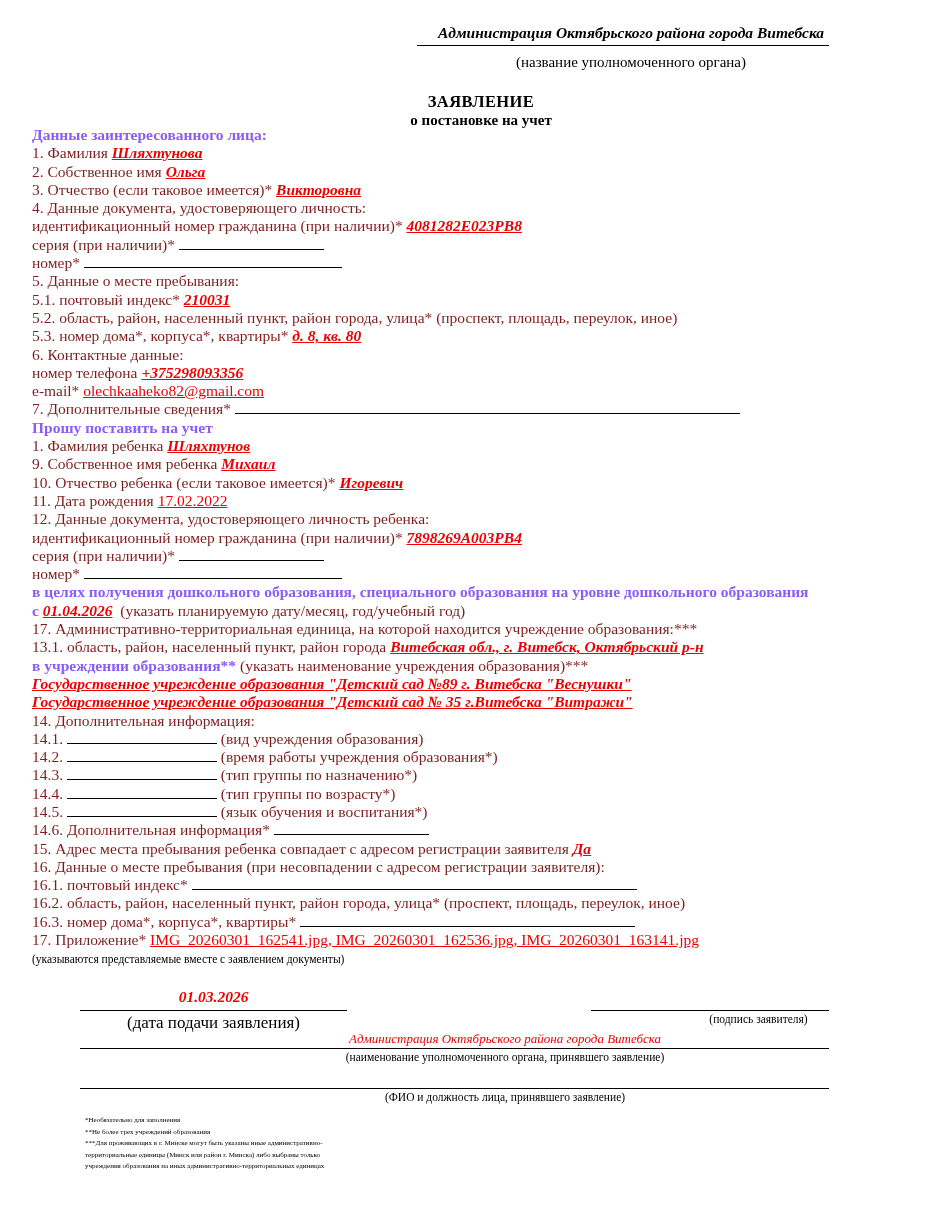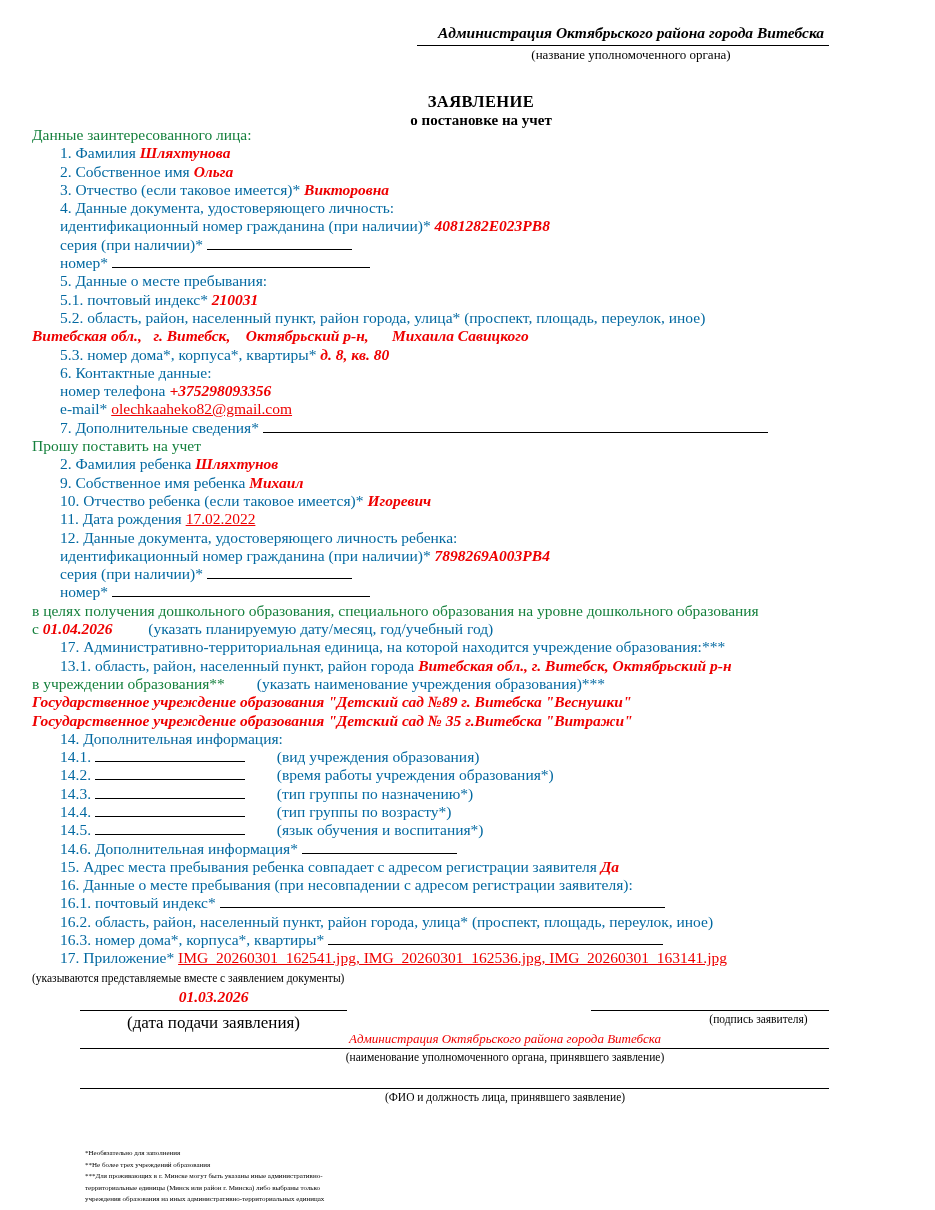--- a/index.html
+++ b/index.html
@@ -1,48 +1,48 @@
 <!DOCTYPE html>
 <html style="--red: #ee0000;"><head>
 <meta charset="utf-8">
 <style>
   html,body{margin:0;padding:0;background:#fff;}
   .page{position:relative;width:829px;height:1210px;background:#fff;overflow:hidden;
         font-family:"Liberation Serif","DejaVu Serif",serif;font-size:15.5px;color:#000;border-radius:23px;}
   
   .header-org{position:absolute;left:417px;top:24px;width:428px;text-align:center;}
   .header-org .org{font-weight:bold;font-style:italic;font-size:15.5px;border-bottom:1.6px solid #000;padding-bottom:3px;white-space:nowrap;}
-  .header-org .cap{font-size:13px;margin-top:1px;}
+  .header-org .cap{font-size:15px;margin-top:8px;}
   
   .title{position:absolute;left:0;top:92px;width:962px;text-align:center;font-weight:bold;}
   .title .t1{font-size:16.5px;letter-spacing:.4px;}
   .title .t2{font-size:15px;}
   
   .form-body{position:absolute;left:32px;top:126px;width:900px;}
   .form-line{white-space:pre;line-height:18.3px;height:18.3px;}
   .form-line.center{text-align:left;}
-  .seg-p{color:#0369a1;margin-left:28px;}
-  .seg-b{font-weight:normal;color:#15803d;}
-  .seg-v{color:var(--red,#ee0000);font-weight:bold;font-style:italic;}
+  .seg-p{color:#7f1d1d;}
+  .seg-b{font-weight:bold;color:#8b5cf6;}
+  .seg-v{color:var(--red,#ee0000);font-weight:bold;font-style:italic;text-decoration:underline;}
   .seg-r{color:var(--red,#ee0000);text-decoration:underline;}
   .seg-s{font-size:11.5px;}
   .seg-u{display:inline-block;border-bottom:1.2px solid #000;height:13px;vertical-align:baseline;}
   
   .f-date{position:absolute;left:80px;top:988px;width:267px;text-align:center;color:var(--red,#ee0000);font-weight:bold;font-style:italic;font-size:15.5px;}
   .f-line-left{position:absolute;left:80px;top:996px;width:267px;height:14px;border-bottom:1.4px solid #000;}
   .f-cap-date{position:absolute;left:80px;top:1013px;width:267px;text-align:center;font-size:17px;}
   .f-line-right{position:absolute;left:591px;top:996px;width:335px;height:14px;border-bottom:1.4px solid #000;}
   .f-cap-sign{position:absolute;left:591px;top:1013px;width:335px;text-align:center;font-size:11.5px;}
   .f-org-red{position:absolute;left:80px;top:1031px;width:850px;text-align:center;color:var(--red,#ee0000);font-style:italic;font-size:13px;}
   .f-line-full1{position:absolute;left:80px;top:1032px;width:850px;height:16px;border-bottom:1.4px solid #000;}
   .f-cap-org{position:absolute;left:80px;top:1051px;width:850px;text-align:center;font-size:11.5px;}
   .f-line-full2{position:absolute;left:80px;top:1072px;width:850px;height:16px;border-bottom:1.4px solid #000;}
   .f-cap-fio{position:absolute;left:80px;top:1091px;width:850px;text-align:center;font-size:11.5px;}
   
-  .footnotes{position:absolute;left:85px;top:1115px;font-size:7px;line-height:11.6px;color:#000;margin-top:33px;}
+  .footnotes{position:absolute;left:85px;top:1115px;font-size:7px;line-height:11.6px;color:#000;}
 </style>
 </head>
 <body>
 
 <div class="page">
 
   <div class="header-org">
     <div class="org">Администрация Октябрьского района города Витебска</div>
     <div class="cap">(название уполномоченного органа)</div>
   </div>
@@ -57,28 +57,27 @@
       <div class="form-line"><span class="seg-p">1. Фамилия </span><span class="seg-v">Шляхтунова</span></div>
       <div class="form-line"><span class="seg-p">2. Собственное имя </span><span class="seg-v">Ольга</span></div>
       <div class="form-line"><span class="seg-p">3. Отчество (если таковое имеется)* </span><span class="seg-v">Викторовна</span></div>
       <div class="form-line"><span class="seg-p">4. Данные документа, удостоверяющего личность:</span></div>
       <div class="form-line"><span class="seg-p">идентификационный номер гражданина (при наличии)* </span><span class="seg-v">4081282E023PB8</span></div>
       <div class="form-line"><span class="seg-p">серия (при наличии)* </span><span class="seg-u" style="width: 145px;"></span></div>
       <div class="form-line"><span class="seg-p">номер* </span><span class="seg-u" style="width: 258px;"></span></div>
       <div class="form-line"><span class="seg-p">5. Данные о месте пребывания:</span></div>
       <div class="form-line"><span class="seg-p">5.1. почтовый индекс* </span><span class="seg-v">210031</span></div>
       <div class="form-line"><span class="seg-p">5.2. область, район, населенный пункт, район города, улица* (проспект, площадь, переулок, иное)</span></div>
-      <div class="form-line"><span class="seg-v">Витебская обл.,   г. Витебск,    Октябрьский р-н,      Михаила Савицкого</span></div>
       <div class="form-line"><span class="seg-p">5.3. номер дома*, корпуса*, квартиры* </span><span class="seg-v">д. 8, кв. 80</span></div>
       <div class="form-line"><span class="seg-p">6. Контактные данные:</span></div>
       <div class="form-line"><span class="seg-p">номер телефона </span><span class="seg-v">+375298093356</span></div>
       <div class="form-line"><span class="seg-p">e-mail* </span><span class="seg-r">olechkaaheko82@gmail.com</span></div>
       <div class="form-line"><span class="seg-p">7. Дополнительные сведения* </span><span class="seg-u" style="width: 505px;"></span></div>
       <div class="form-line"><span class="seg-b">Прошу поставить на учет</span></div>
-      <div class="form-line"><span class="seg-p">2. Фамилия ребенка </span><span class="seg-v">Шляхтунов</span></div>
+      <div class="form-line"><span class="seg-p">1. Фамилия ребенка </span><span class="seg-v">Шляхтунов</span></div>
       <div class="form-line"><span class="seg-p">9. Собственное имя ребенка </span><span class="seg-v">Михаил</span></div>
       <div class="form-line"><span class="seg-p">10. Отчество ребенка (если таковое имеется)* </span><span class="seg-v">Игоревич</span></div>
       <div class="form-line"><span class="seg-p">11. Дата рождения </span><span class="seg-r">17.02.2022</span></div>
       <div class="form-line"><span class="seg-p">12. Данные документа, удостоверяющего личность ребенка:</span></div>
       <div class="form-line"><span class="seg-p">идентификационный номер гражданина (при наличии)* </span><span class="seg-v">7898269A003PB4</span></div>
       <div class="form-line"><span class="seg-p">серия (при наличии)* </span><span class="seg-u" style="width: 145px;"></span></div>
       <div class="form-line"><span class="seg-p">номер* </span><span class="seg-u" style="width: 258px;"></span></div>
       <div class="form-line"><span class="seg-b">в целях получения дошкольного образования, специального образования на уровне дошкольного образования</span></div>
       <div class="form-line"><span class="seg-b">с </span><span class="seg-v">01.04.2026</span><span class="seg-p">  (указать планируемую дату/месяц, год/учебный год)</span></div>
       <div class="form-line"><span class="seg-p">17. Административно-территориальная единица, на которой находится учреждение образования:***</span></div>

